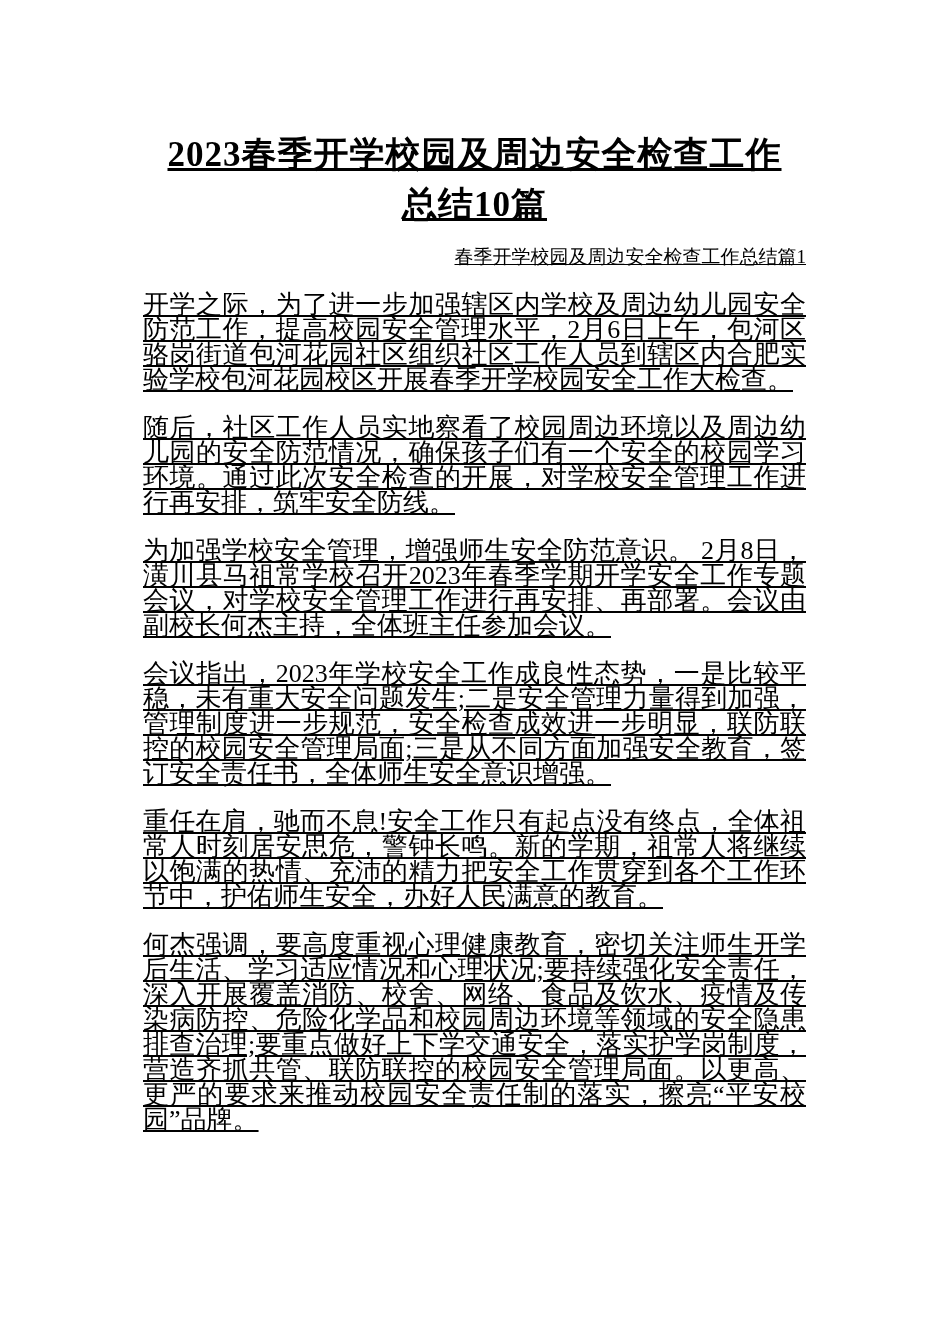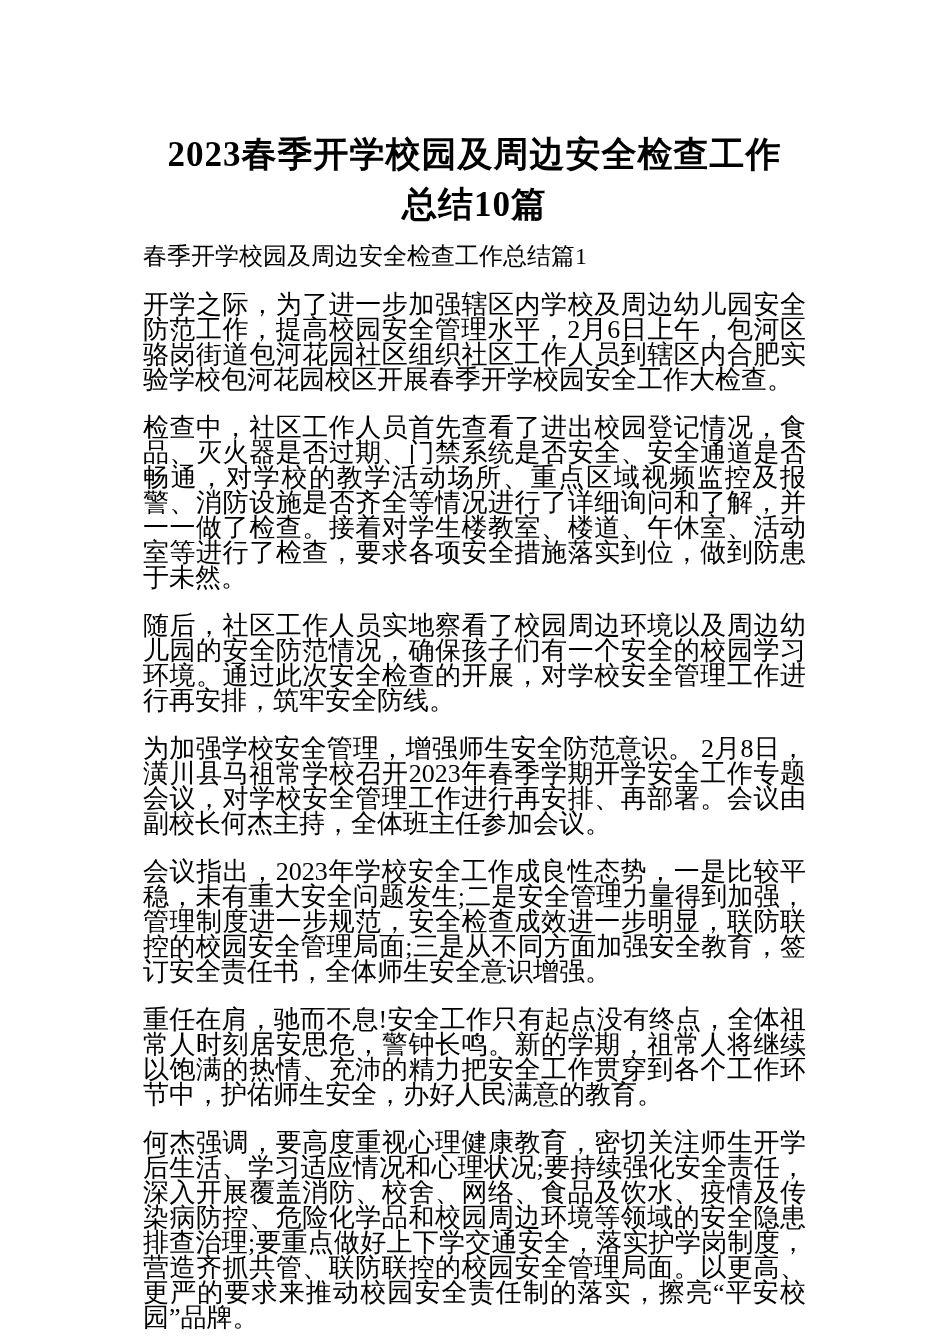--- a/index.html
+++ b/index.html
@@ -9,38 +9,39 @@
   body {
     width: 950px;
     height: 1344px;
     background: #ffffff;
     color: #000000;
     font-family: "Liberation Serif", "DejaVu Serif", serif;
     overflow: hidden;
   }
   .doc {
     padding: 130px 144px 0 143px;
+    text-decoration: underline;
   }
   .title {
     margin: 0 0 14px 0;
     font-size: 35px;
     font-weight: bold;
     line-height: 50px;
     text-align: center;
     letter-spacing: 1px;
   }
   .title-line {
     display: block;
   }
   .sec-heading {
     margin: 12px 0 23px 0;
-    font-size: 24px;
+    font-size: 19px;
     font-weight: normal;
     line-height: 25px;
-    text-align: left;
+    text-align: right;
   }
   .para {
     margin: 8px 0 23px 0;
     font-size: 26px;
     line-height: 25px;
     text-align: justify;
     text-justify: inter-ideograph;
   }
 </style>
 </head>
@@ -50,21 +51,20 @@
 
   <h1 class="title">
     <span class="title-line">2023春季开学校园及周边安全检查工作</span>
     <span class="title-line">总结10篇</span>
   </h1>
 
   <p class="sec-heading">春季开学校园及周边安全检查工作总结篇1</p>
 
   <p class="para">开学之际，为了进一步加强辖区内学校及周边幼儿园安全防范工作，提高校园安全管理水平，2月6日上午，包河区骆岗街道包河花园社区组织社区工作人员到辖区内合肥实验学校包河花园校区开展春季开学校园安全工作大检查。</p>
 
-  <p class="para">检查中，社区工作人员首先查看了进出校园登记情况，食品、灭火器是否过期、门禁系统是否安全、安全通道是否畅通，对学校的教学活动场所、重点区域视频监控及报警、消防设施是否齐全等情况进行了详细询问和了解，并一一做了检查。接着对学生楼教室、楼道、午休室、活动室等进行了检查，要求各项安全措施落实到位，做到防患于未然。</p>
 
   <p class="para">随后，社区工作人员实地察看了校园周边环境以及周边幼儿园的安全防范情况，确保孩子们有一个安全的校园学习环境。通过此次安全检查的开展，对学校安全管理工作进行再安排，筑牢安全防线。</p>
 
 
   <p class="para">为加强学校安全管理，增强师生安全防范意识。 2月8日，潢川县马祖常学校召开2023年春季学期开学安全工作专题会议，对学校安全管理工作进行再安排、再部署。会议由副校长何杰主持，全体班主任参加会议。</p>
 
   <p class="para">会议指出，2023年学校安全工作成良性态势，一是比较平稳，未有重大安全问题发生;二是安全管理力量得到加强，管理制度进一步规范，安全检查成效进一步明显，联防联控的校园安全管理局面;三是从不同方面加强安全教育，签订安全责任书，全体师生安全意识增强。</p>
 
   <p class="para">重任在肩，驰而不息!安全工作只有起点没有终点，全体祖常人时刻居安思危，警钟长鸣。新的学期，祖常人将继续以饱满的热情、充沛的精力把安全工作贯穿到各个工作环节中，护佑师生安全，办好人民满意的教育。</p>
 

